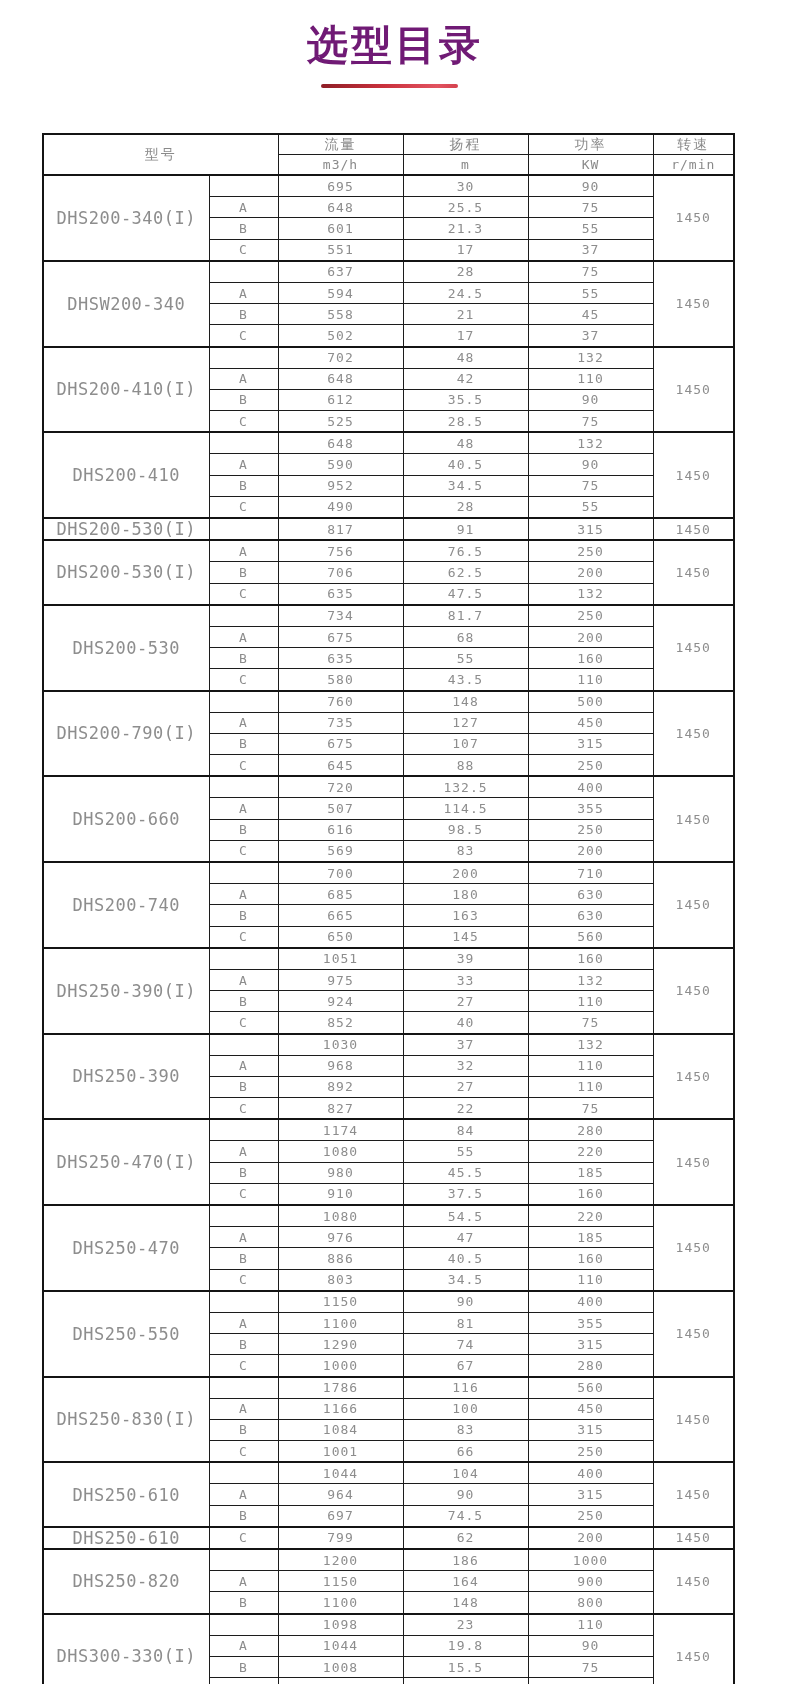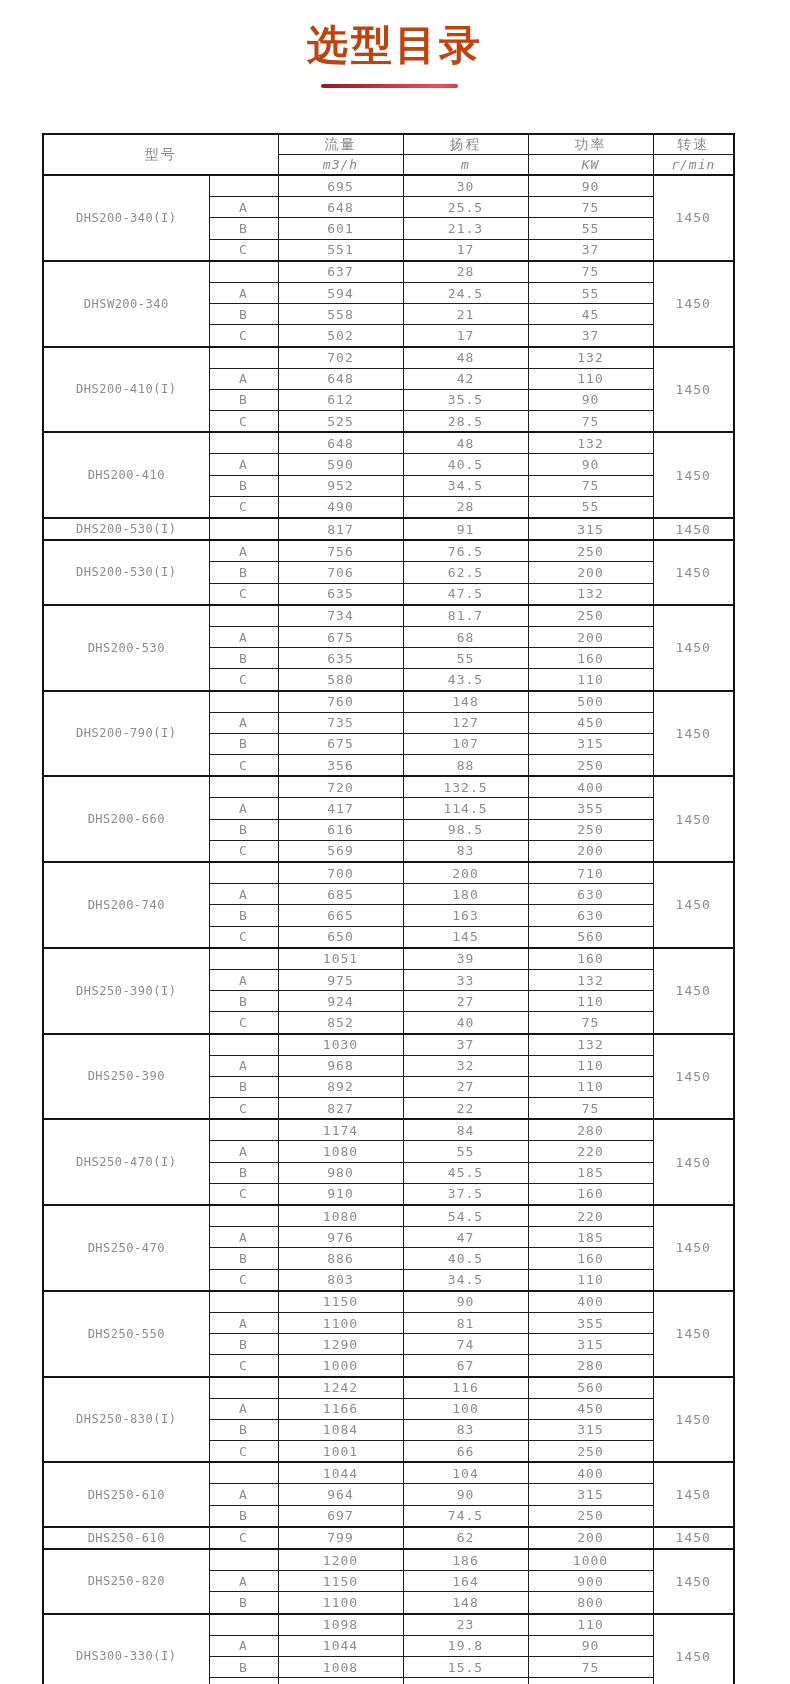--- a/index.html
+++ b/index.html
@@ -11,21 +11,21 @@
     font-family: "Liberation Sans", "DejaVu Sans", sans-serif;
   }
   .page-title {
     position: absolute;
     top: 18px; left: 0; width: 790px;
     margin: 0;
     text-align: center;
     font-size: 41px;
     font-weight: bold;
     letter-spacing: 3px;
-    color: #c2410c;
+    color: #701a75;
     font-family: "DejaVu Sans", "Liberation Sans", sans-serif;
   }
   .red-rule {
     position: absolute;
     top: 84px; left: 321px;
     width: 137px; height: 4px;
     border-radius: 2px;
     background: linear-gradient(90deg, #8e1e26 0%, #c9303c 45%, #e25360 85%, #d4414d 100%);
   }
   .table-wrap {
@@ -51,31 +51,30 @@
     height: 19px;
     font-weight: normal;
     font-size: 14px;
     color: #8a8a8a;
     letter-spacing: 2px;
   }
   table.catalog thead th.unit {
     font-family: "DejaVu Sans Mono", "Liberation Mono", monospace;
     font-size: 13px;
     letter-spacing: 1px;
-    font-style: italic;
   }
   table.catalog tbody td {
     height: 20.2px;
     font-family: "DejaVu Sans Mono", "Liberation Mono", monospace;
     font-size: 13px;
     color: #8d8d8d;
     letter-spacing: 1px;
   }
   table.catalog tbody td.model {
-    font-size: 12px;
+    font-size: 17px;
     letter-spacing: 0.5px;
   }
   
   table.catalog tbody tr.group-first td { border-top: 2px solid #141414; }
   table.catalog thead tr.labels th { border-bottom: 1px solid #1c1c1c; }
 </style>
 </head>
 <body>
 
 <h1 class="page-title">选型目录</h1>
@@ -280,35 +279,35 @@
           <td>450</td>
         </tr>
         <tr>
           <td>B</td>
           <td>675</td>
           <td>107</td>
           <td>315</td>
         </tr>
         <tr>
           <td>C</td>
-          <td>356</td>
+          <td>645</td>
           <td>88</td>
           <td>250</td>
         </tr>
         <tr class="group-first">
           <td rowspan="4" class="model">DHS200-660</td>
           <td></td>
           <td>720</td>
           <td>132.5</td>
           <td>400</td>
           <td rowspan="4">1450</td>
         </tr>
         <tr>
           <td>A</td>
-          <td>417</td>
+          <td>507</td>
           <td>114.5</td>
           <td>355</td>
         </tr>
         <tr>
           <td>B</td>
           <td>616</td>
           <td>98.5</td>
           <td>250</td>
         </tr>
         <tr>
@@ -469,21 +468,21 @@
         </tr>
         <tr>
           <td>C</td>
           <td>1000</td>
           <td>67</td>
           <td>280</td>
         </tr>
         <tr class="group-first">
           <td rowspan="4" class="model">DHS250-830(I)</td>
           <td></td>
-          <td>1242</td>
+          <td>1786</td>
           <td>116</td>
           <td>560</td>
           <td rowspan="4">1450</td>
         </tr>
         <tr>
           <td>A</td>
           <td>1166</td>
           <td>100</td>
           <td>450</td>
         </tr>

